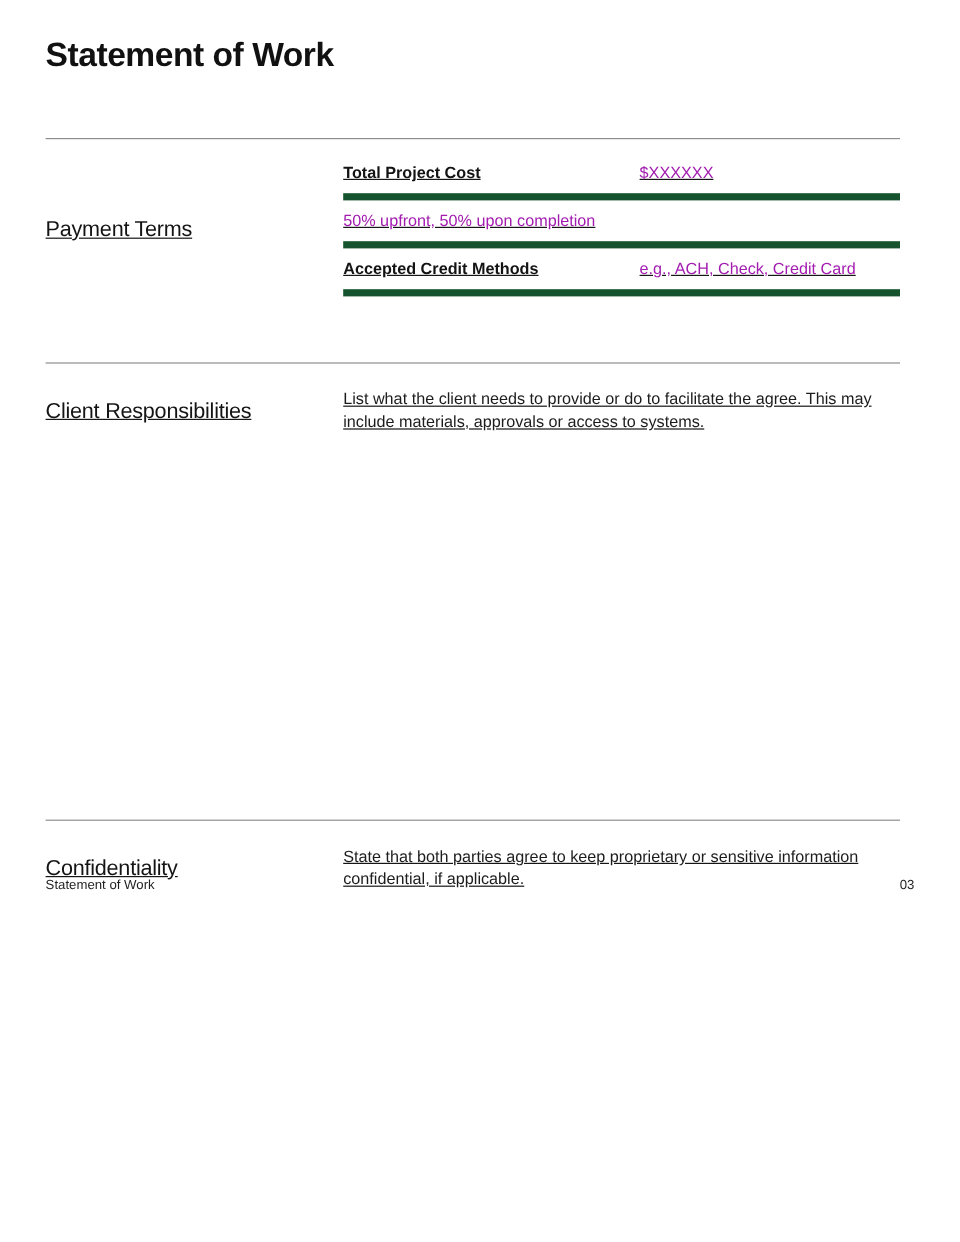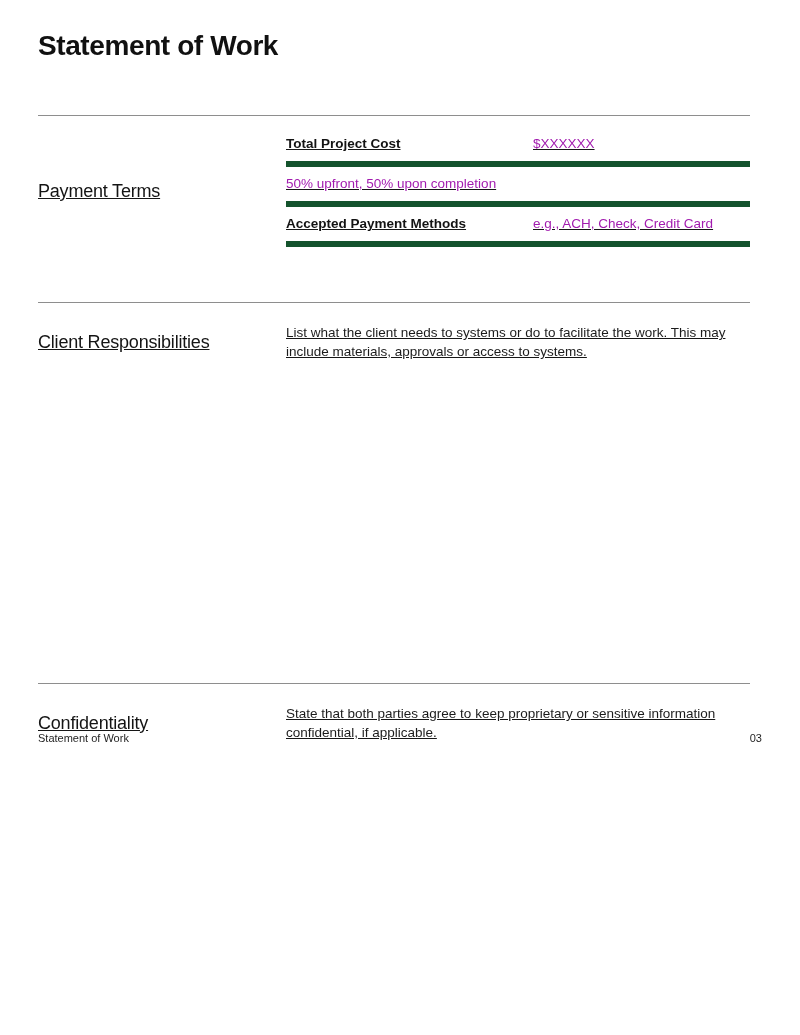--- a/index.html
+++ b/index.html
@@ -105,31 +105,31 @@
     <div class="section-content">
       <div class="kv-table">
         <div class="kv-row">
           <div class="kv-label">Total Project Cost</div>
           <div class="kv-value">$XXXXXX</div>
         </div>
         <div class="kv-row">
           <div class="kv-value">50% upfront, 50% upon completion</div>
         </div>
         <div class="kv-row">
-          <div class="kv-label">Accepted Payment Methods</div>
+          <div class="kv-label">Accepted Credit Methods</div>
           <div class="kv-value">e.g., ACH, Check, Credit Card</div>
         </div>
       </div>
     </div>
   </div>
 
   <div class="section section-client">
     <div class="section-heading">Client Responsibilities</div>
     <div class="section-content">
-      <p class="section-body">List what the client needs to systems or do to facilitate the work. This may include materials, approvals or access to systems.</p>
+      <p class="section-body">List what the client needs to provide or do to facilitate the agree. This may include materials, approvals or access to systems.</p>
     </div>
   </div>
 
   <div class="section section-confidentiality">
     <div class="section-heading">Confidentiality</div>
     <div class="section-content">
       <p class="section-body">State that both parties agree to keep proprietary or sensitive information confidential, if applicable.</p>
     </div>
   </div>
 

